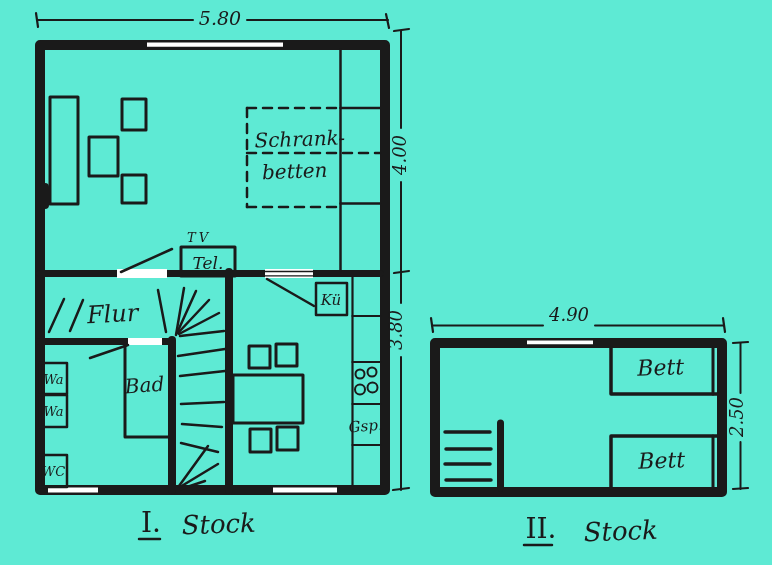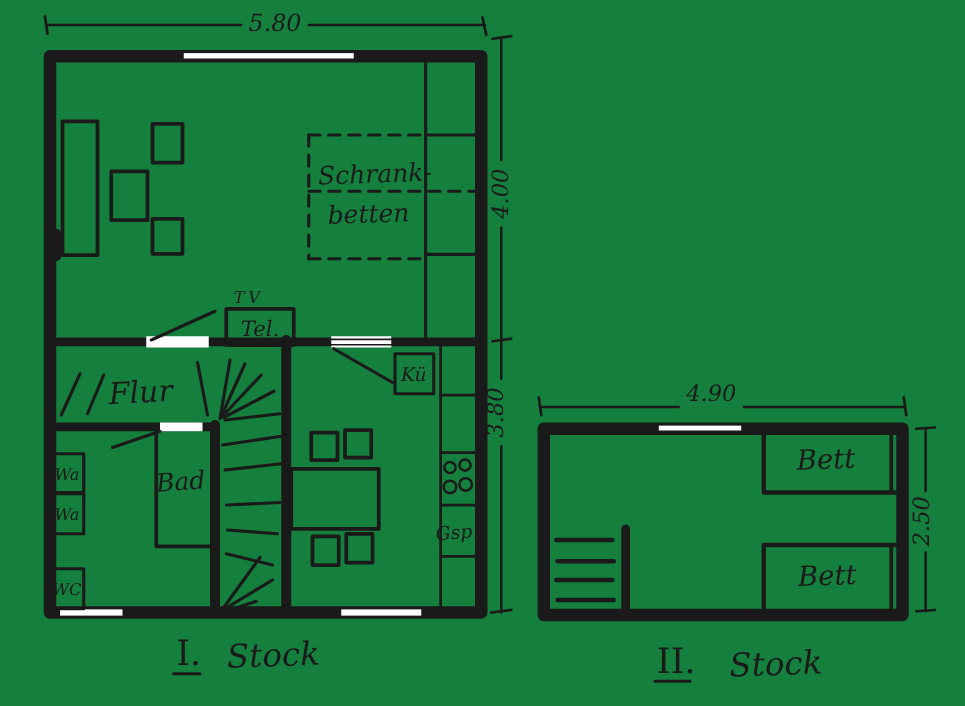--- a/index.html
+++ b/index.html
@@ -1,16 +1,16 @@
 <!DOCTYPE html>
 <html><head>
 <meta charset="utf-8">
 <style>
   html,body{margin:0;padding:0;background:#e8e8e8;}
-  .page{width:772px;height:565px;background:#15803d;position:relative;margin:0 auto;overflow:hidden;}
+  .page{width:772px;height:565px;background:#5eead4;position:relative;margin:0 auto;overflow:hidden;}
   svg{position:absolute;left:0;top:0;}
   .ink{stroke:#1a1a1a;fill:none;stroke-linecap:round;stroke-linejoin:round;}
   .hand{font-family:"DejaVu Serif",serif;font-style:italic;fill:#1a1a1a;}
   .roman{font-family:"DejaVu Serif",serif;font-style:normal;fill:#1a1a1a;}
   .dashed{stroke-dasharray:9 7;}
   text{user-select:none;}
 </style>
 </head>
 <body>
 

